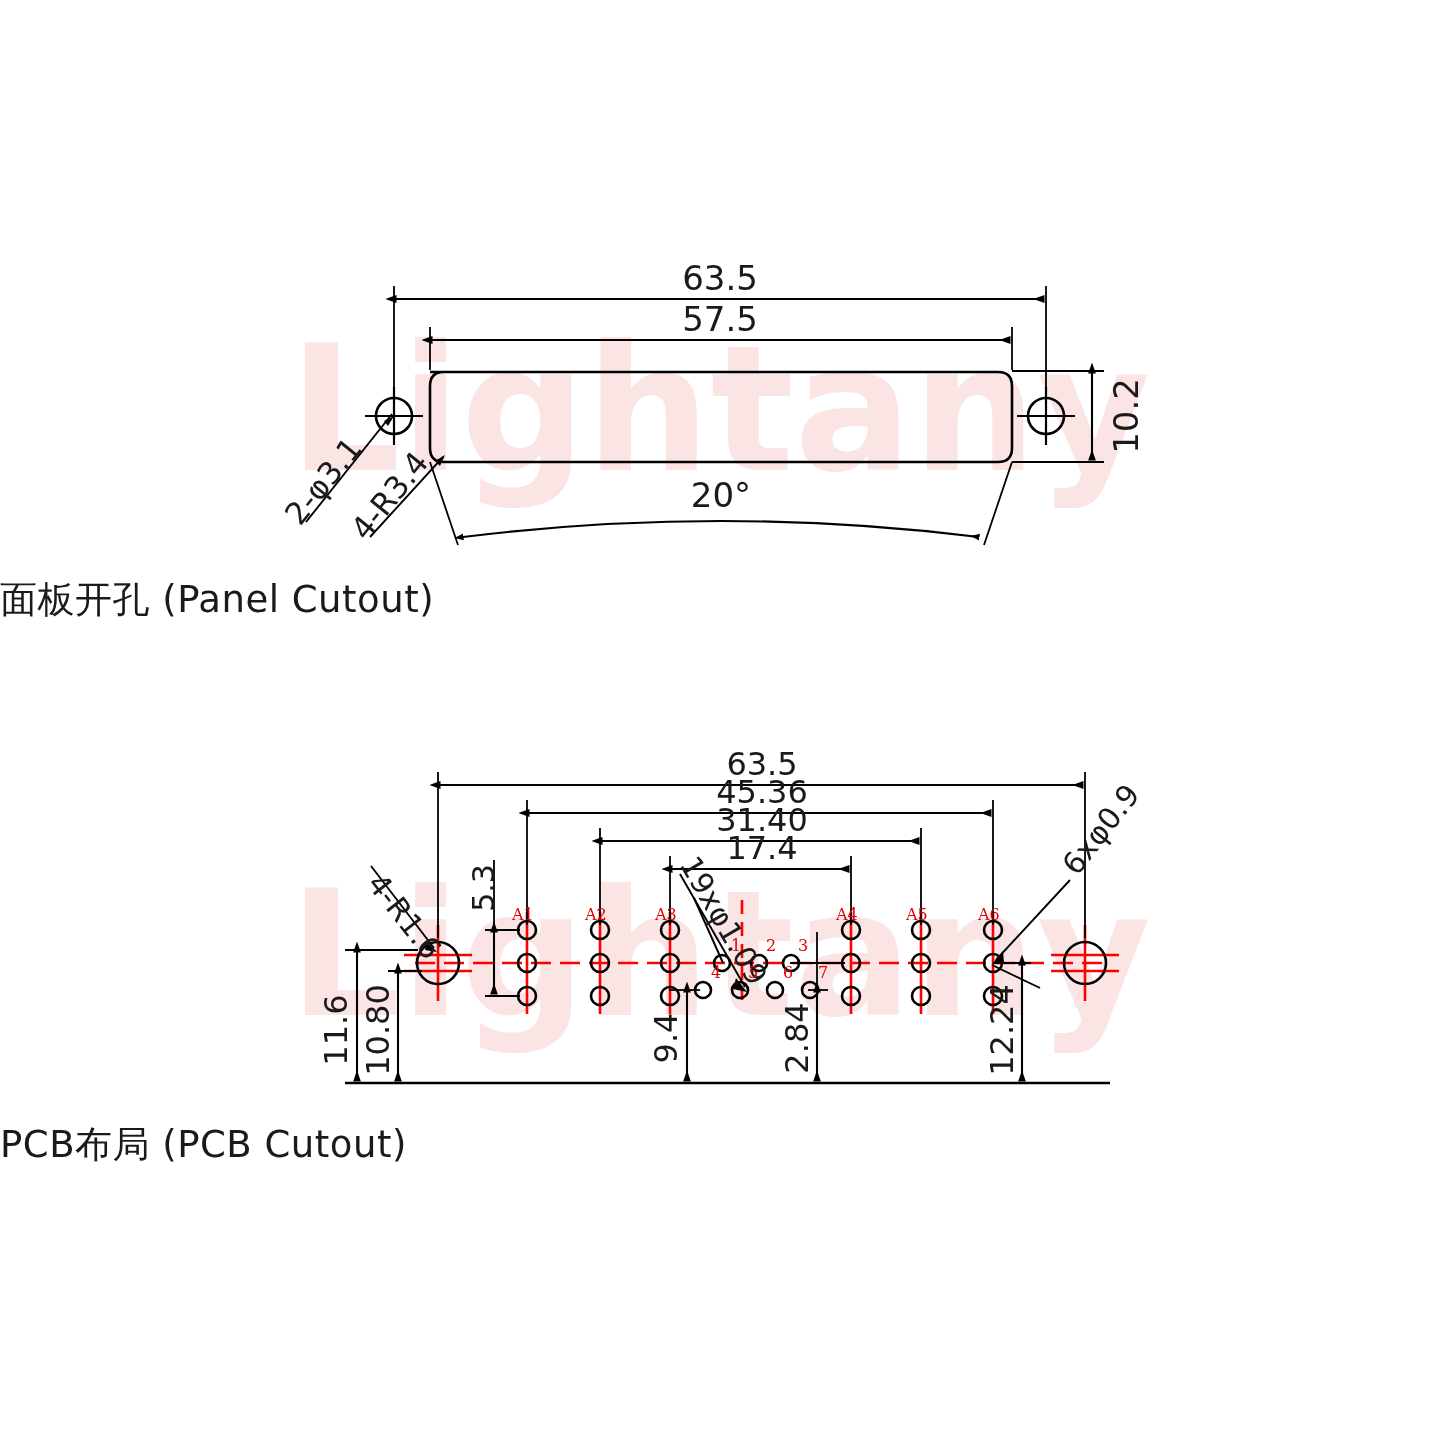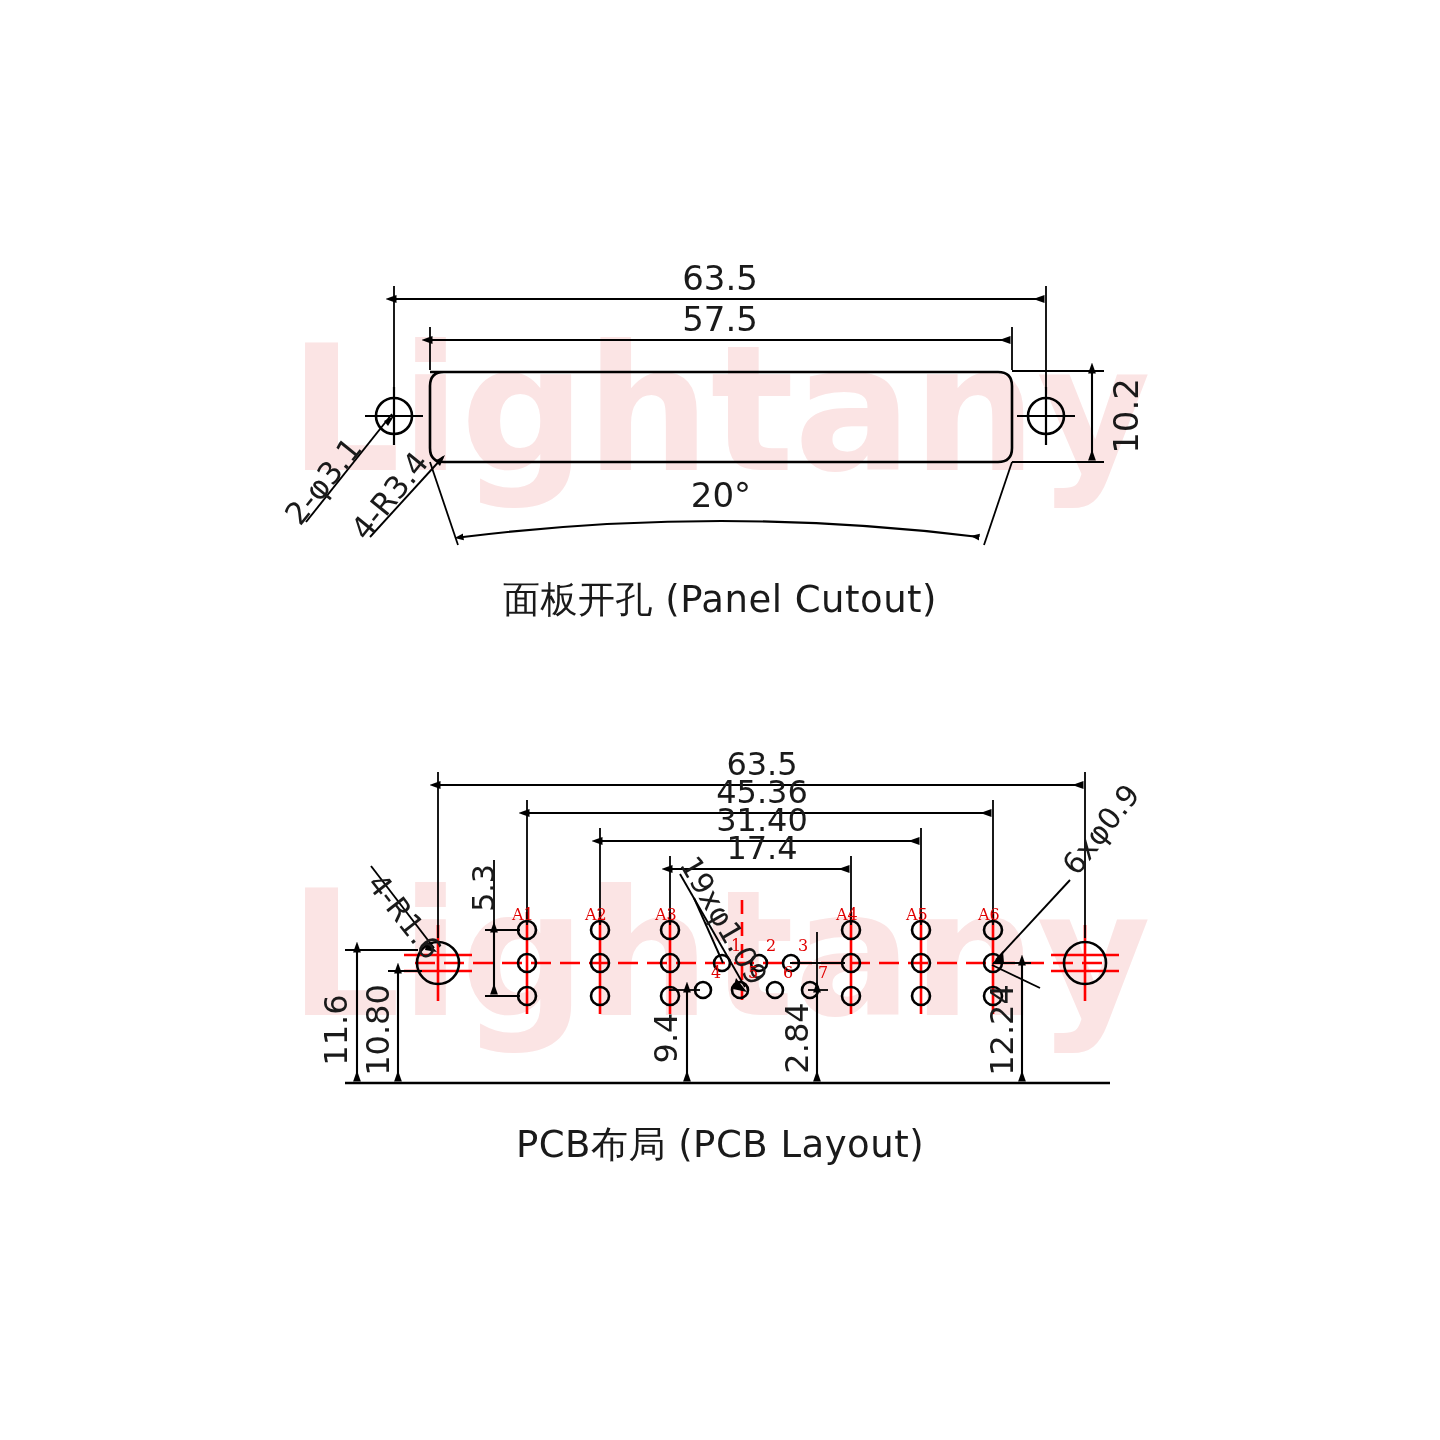--- a/index.html
+++ b/index.html
@@ -8,21 +8,21 @@
     background:#ffffff;
     font-family:"DejaVu Sans","Liberation Sans",sans-serif;
     overflow:hidden;
     position:relative;
   }
   #stage{position:relative;width:1440px;height:1440px;}
   svg.draw{position:absolute;left:0;top:0;width:1440px;height:1440px;}
   .cap{
     position:absolute;
     width:1440px;
-    text-align:center;
+    text-align:left;
     font-size:37px;
     color:#1a1a1a;
     font-family:"DejaVu Sans","Liberation Sans",sans-serif;
     letter-spacing:0.5px;
   }
   #cap-panel{top:575px;}
   #cap-pcb{top:1120px;}
 </style>
 </head>
 <body>
@@ -243,15 +243,15 @@
       <text id="sp2" x="798" y="951">3</text>
 
       <text id="sb0" x="711" y="978">4</text>
       <text id="sb1" x="748" y="978">5</text>
       <text id="sb2" x="783" y="978">6</text>
       <text id="sb3" x="818" y="978">7</text>
     </g>
   </svg>
 
   <div class="cap" id="cap-panel">面板开孔 (Panel Cutout)</div>
-  <div class="cap" id="cap-pcb">PCB布局 (PCB Layout)</div>
+  <div class="cap" id="cap-pcb">PCB布局 (PCB Cutout)</div>
 
 </div>
 
 </body></html>

